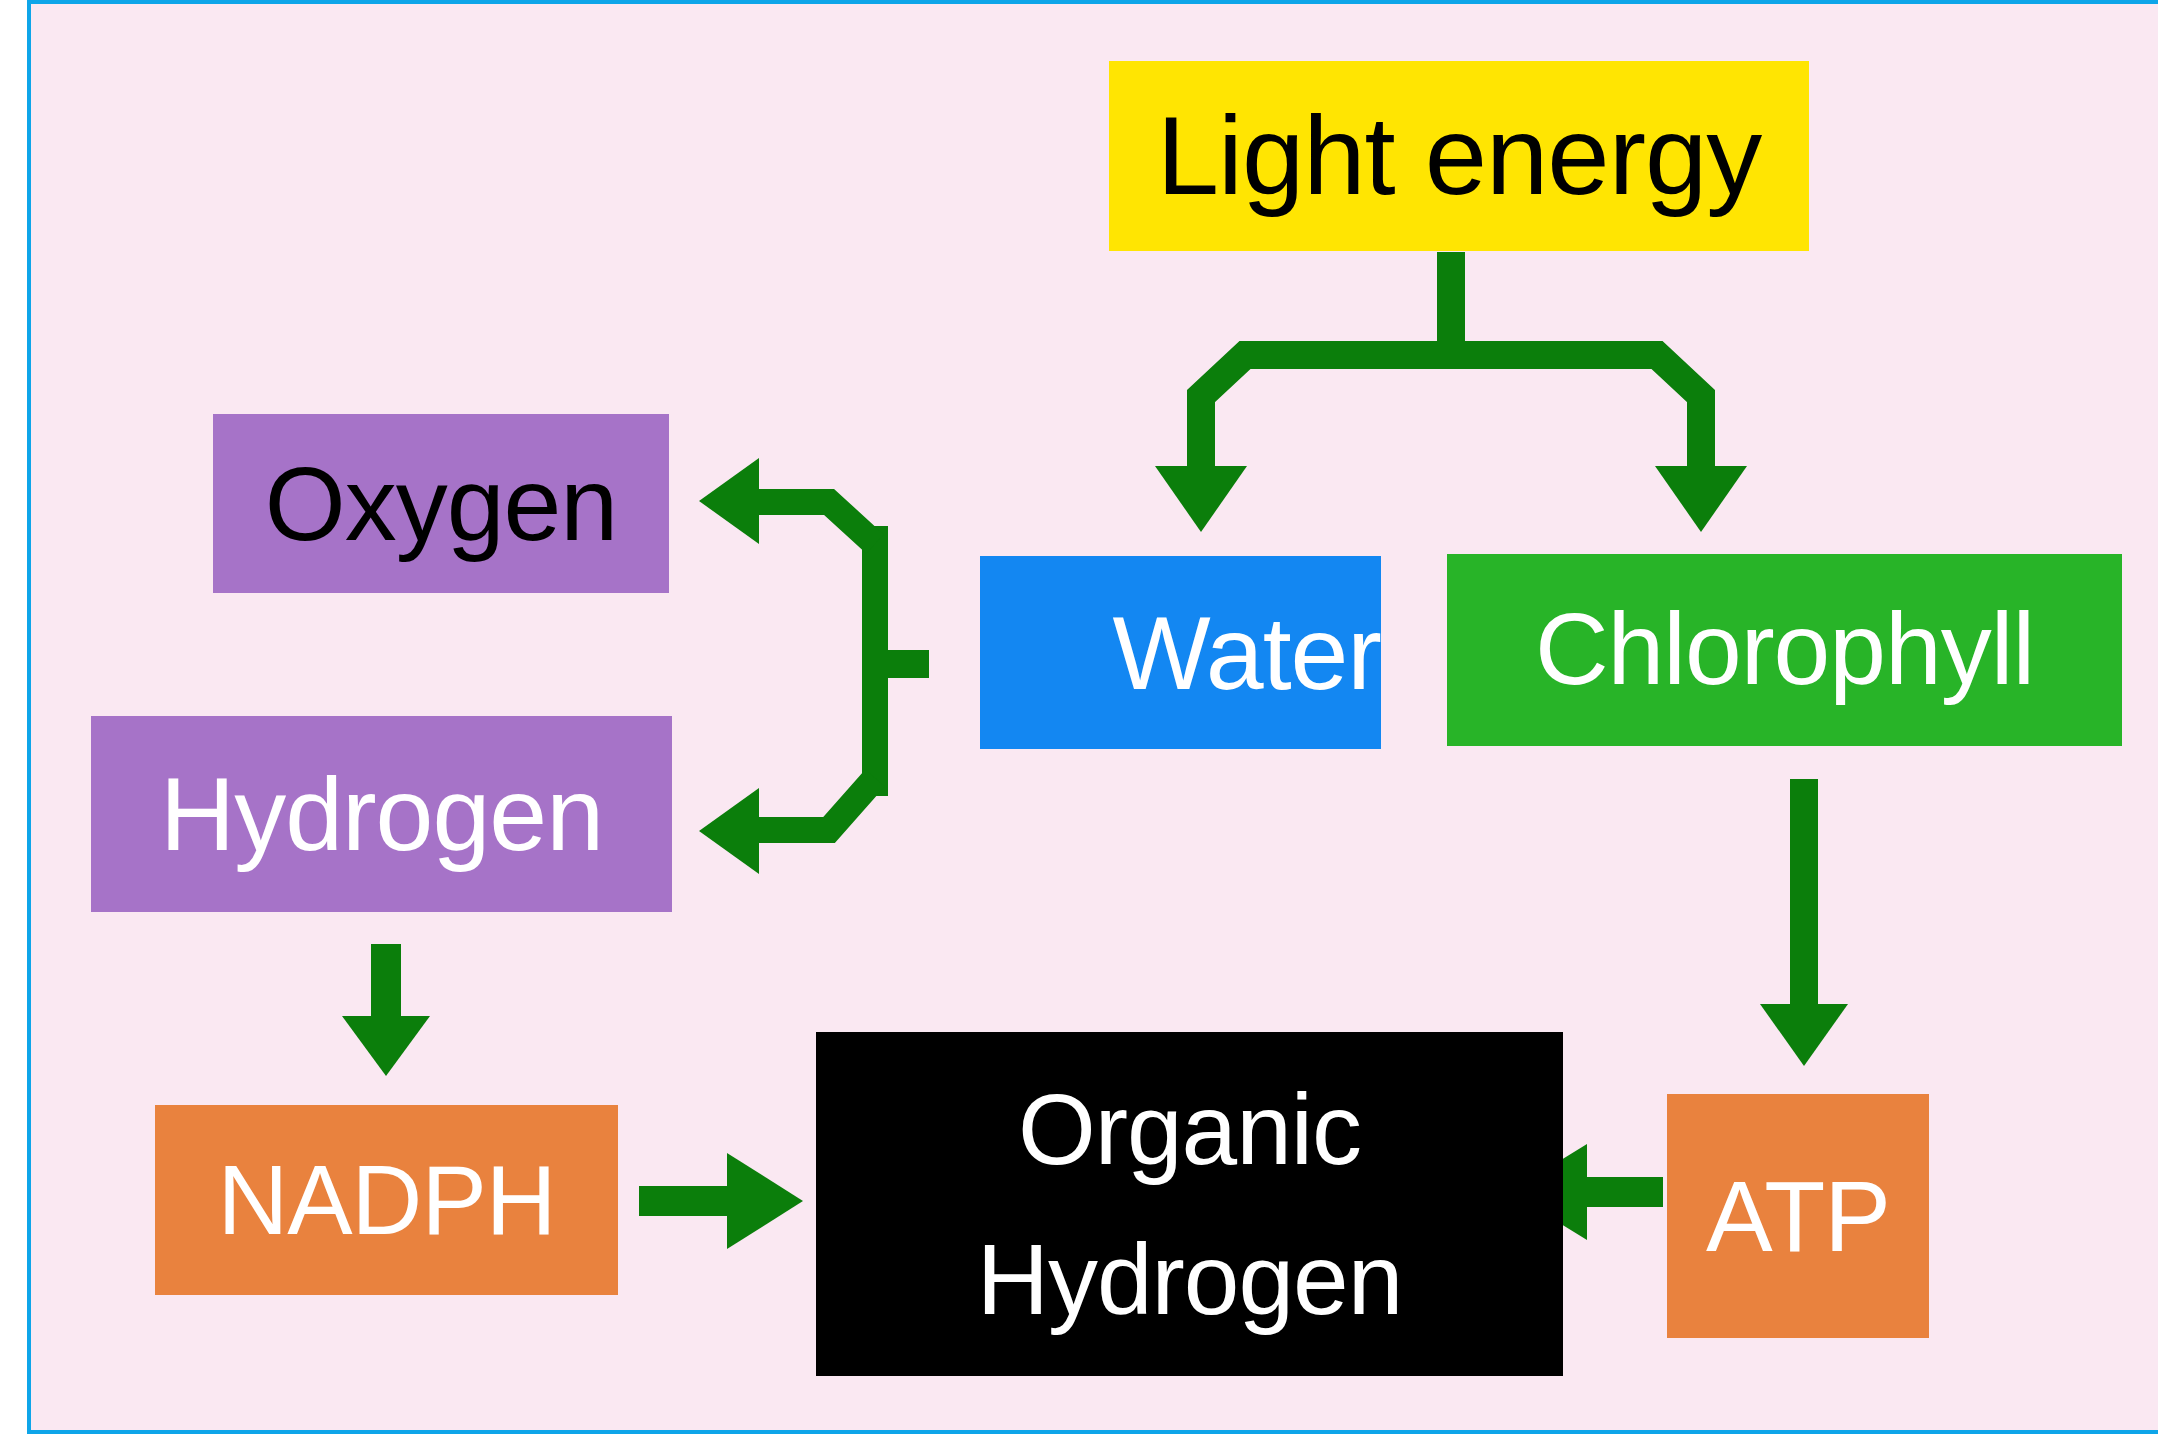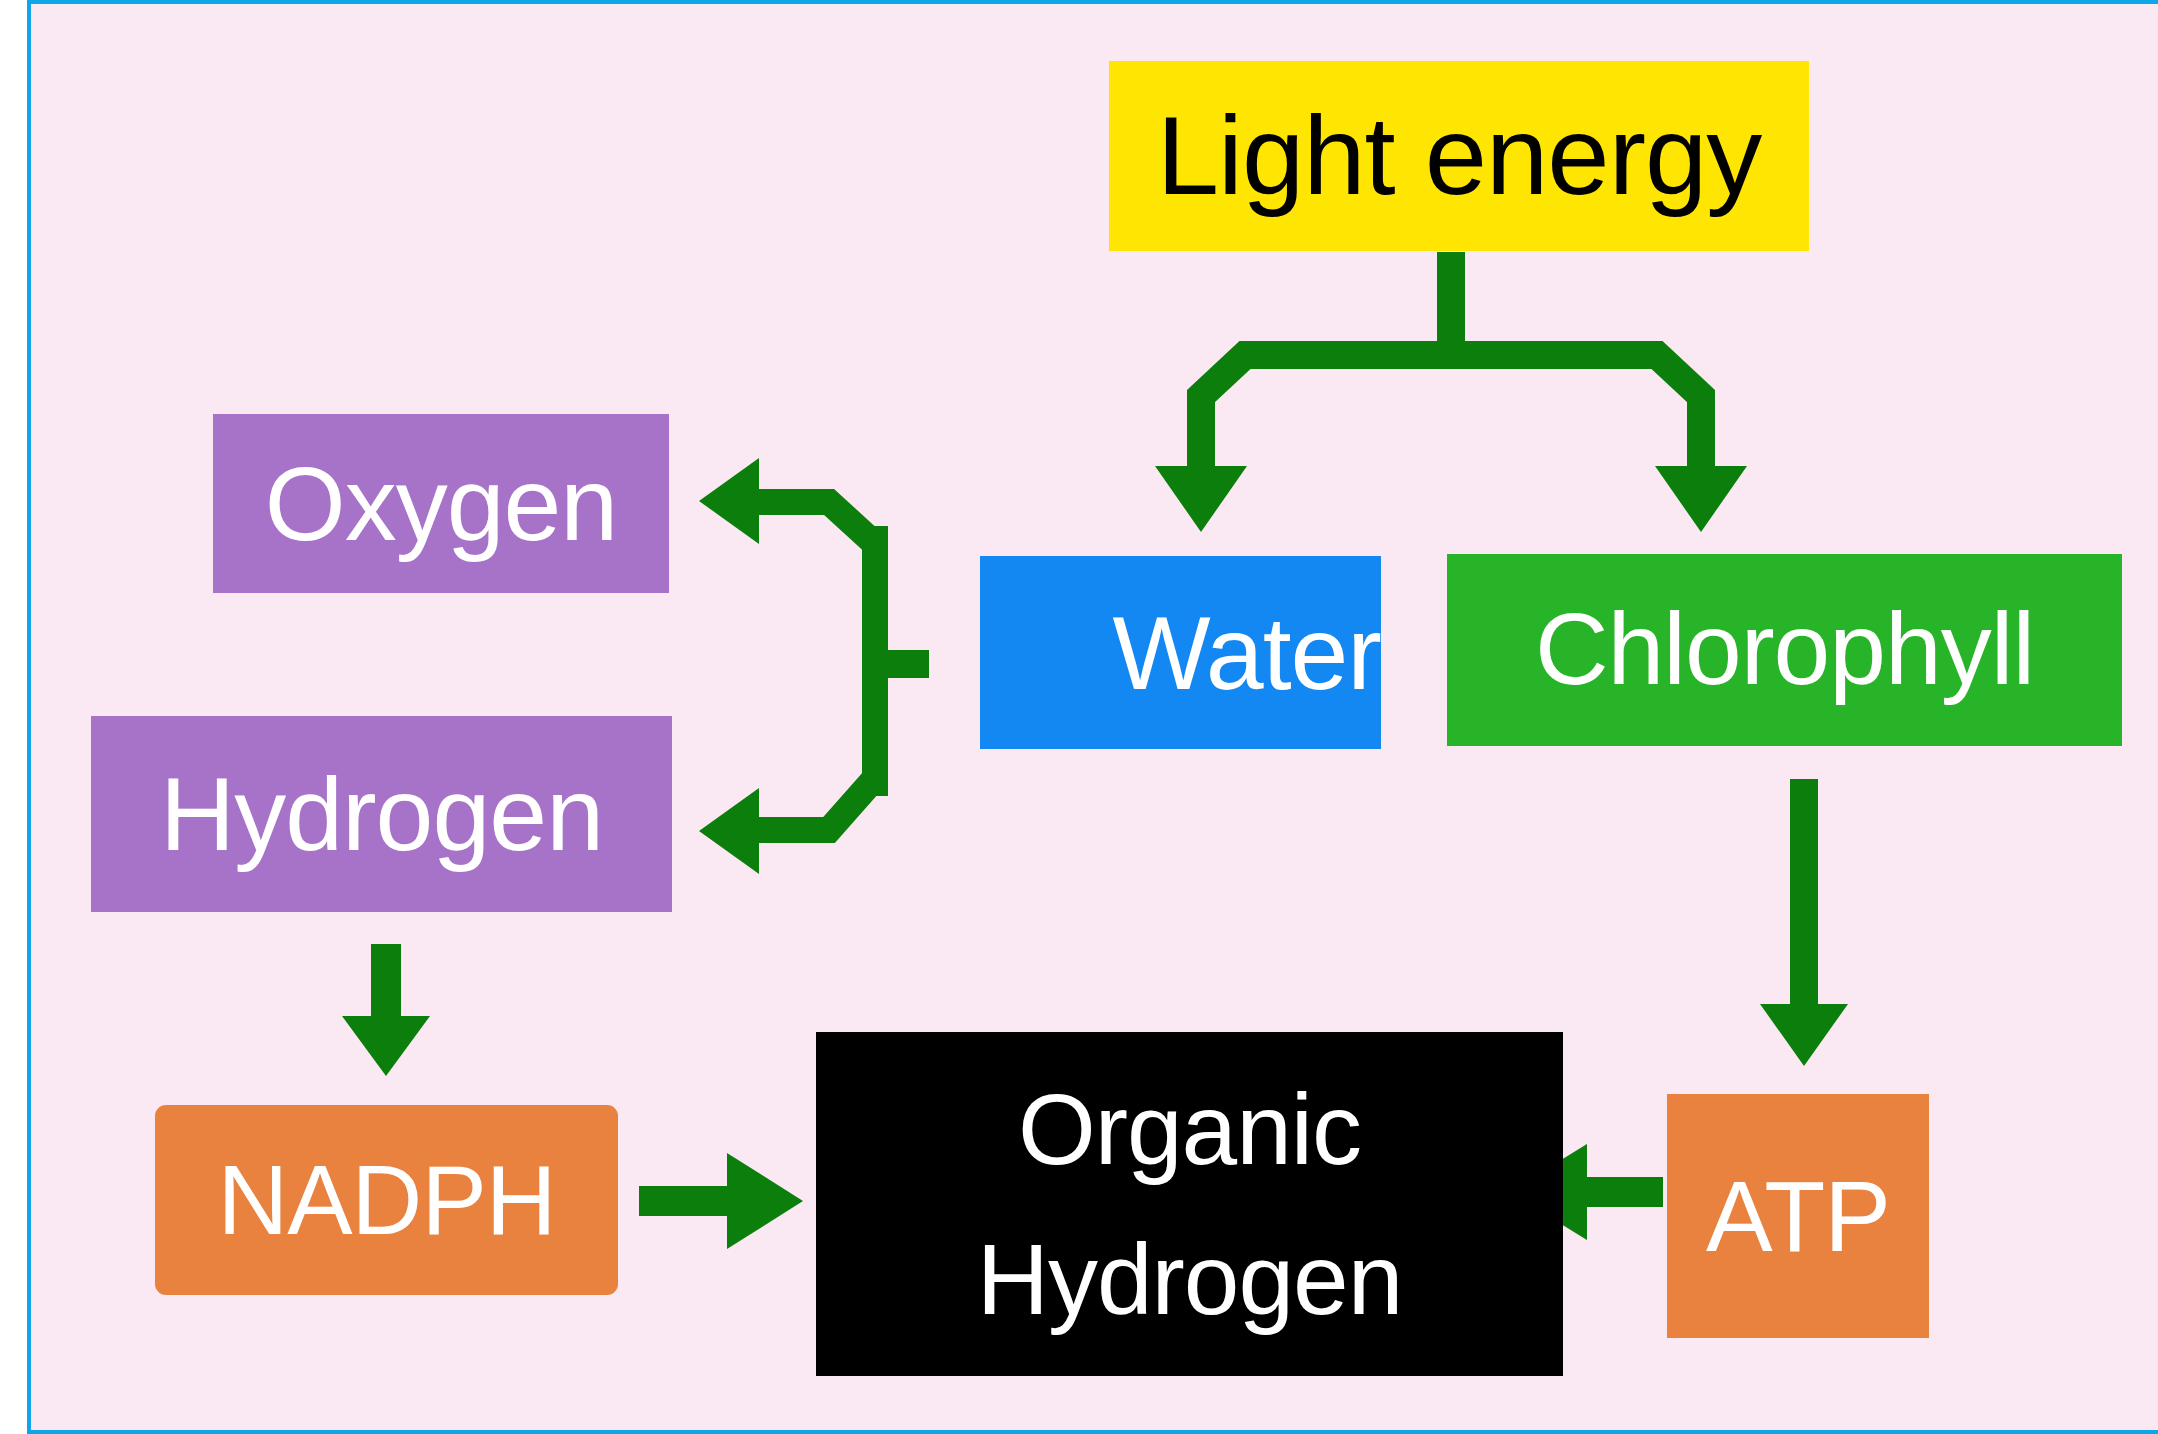--- a/index.html
+++ b/index.html
@@ -44,37 +44,37 @@
     line-height: 1.25;
   }
   .node .lbl { display: block; }
 
   .n-light-energy {
     left: 1078px; top: 57px; width: 700px; height: 190px;
     background: #ffe502; color: #000000; font-size: 112px;
   }
   .n-oxygen {
     left: 182px; top: 410px; width: 456px; height: 179px;
-    background: #a673c8; color: #ffffff; font-size: 104px;
+    background: #a673c8; color: #000000; font-size: 104px;
   }
   .n-hydrogen {
     left: 60px; top: 712px; width: 581px; height: 196px;
     background: #a673c8; color: #ffffff; font-size: 104px;
   }
   .n-water {
     left: 949px; top: 552px; width: 401px; height: 193px;
     background: #1387f2; color: #ffffff; font-size: 104px; justify-content: flex-end;
   }
   .n-chlorophyll {
     left: 1416px; top: 550px; width: 675px; height: 192px;
     background: #28b428; color: #ffffff; font-size: 102px;
   }
   .n-nadph {
     left: 124px; top: 1101px; width: 463px; height: 190px;
-    background: #e9823e; color: #ffffff; font-size: 98px; border-radius: 11px;
+    background: #e9823e; color: #ffffff; font-size: 98px;
   }
   .n-organic-synthesis {
     left: 785px; top: 1028px; width: 747px; height: 344px;
     background: #000000; color: #ffffff; font-size: 100px;
     flex-direction: column; line-height: 1.5;
   }
   .n-atp {
     left: 1636px; top: 1090px; width: 262px; height: 244px;
     background: #e9823e; color: #ffffff; font-size: 100px;
   }

